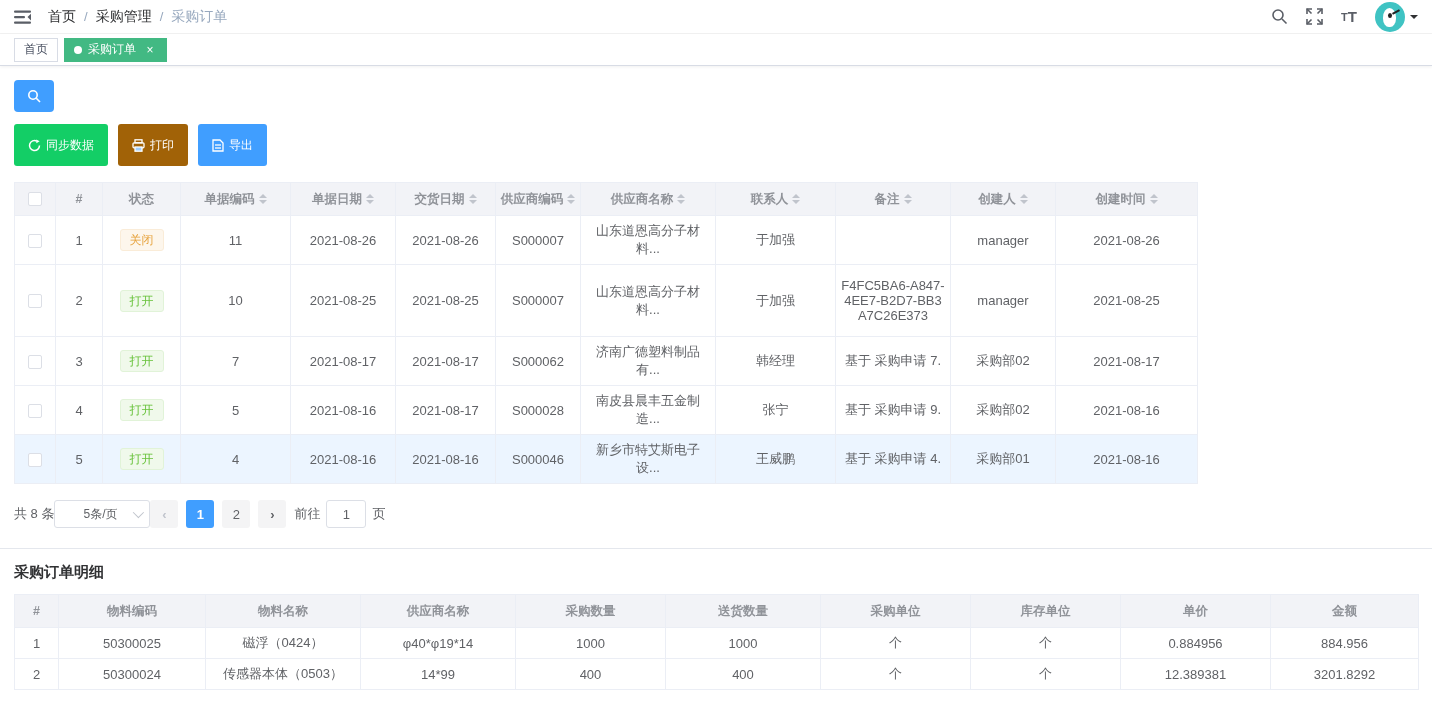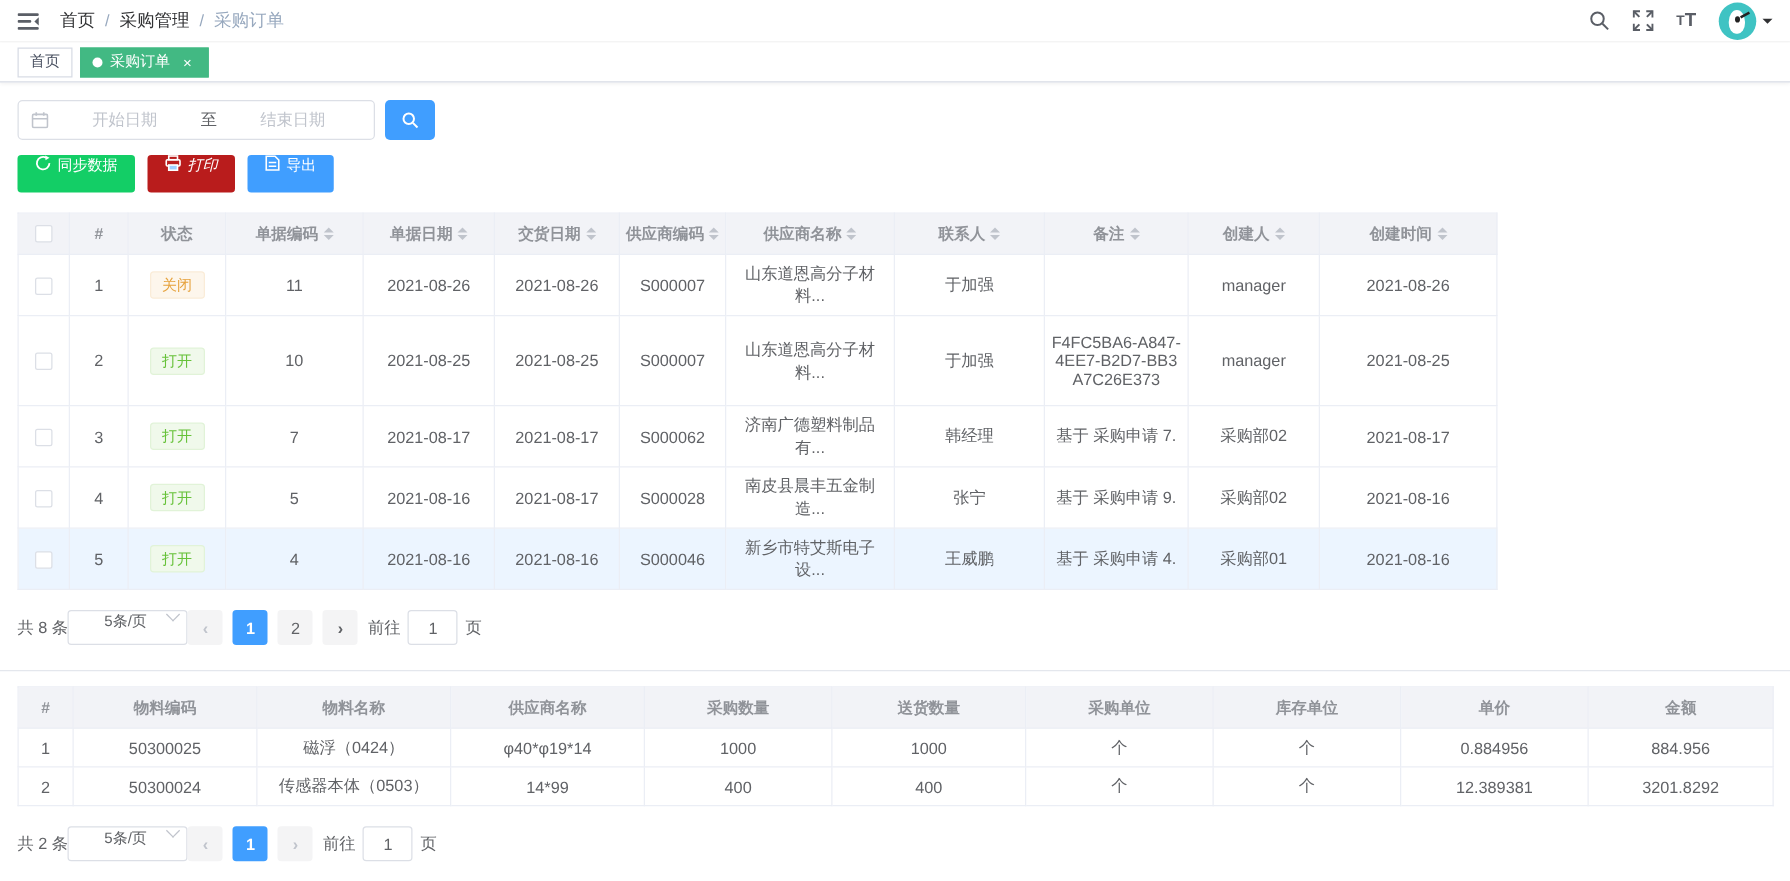--- a/index.html
+++ b/index.html
@@ -50,24 +50,24 @@
   .daterange .to { color: #606266; }
   .selectbox { width: 150px; height: 32px; border: 1px solid #dcdfe6; border-radius: 4px;
     display: flex; align-items: center; padding: 0 10px 0 12px; font-size: 13px; color: #8f959e; cursor: pointer; }
   .selectbox .val { flex: 1; }
   .chev { width: 8px; height: 8px; border-right: 1px solid #c0c4cc; border-bottom: 1px solid #c0c4cc;
     transform: rotate(45deg) translateY(-2px); }
   .btn-search { width: 40px; height: 32px; background: #409eff; border: none; border-radius: 4px;
     display: inline-flex; align-items: center; justify-content: center; cursor: pointer; }
 
   .actions { margin-top: 12px; display: flex; gap: 10px; }
-  .btn { height: 30px; border: none; border-radius: 3px; color: #fff; font-size: 12px; padding: 0 14px;
-    display: inline-flex; align-items: flex-start; gap: 5px; cursor: pointer; font-family: inherit; }
+  .btn { height: 42px; border: none; border-radius: 3px; color: #fff; font-size: 12px; padding: 0 14px;
+    display: inline-flex; align-items: center; gap: 5px; cursor: pointer; font-family: inherit; }
   .btn-sync { background: #13ce66; }
-  .btn-print { background: #b91c1c; cursor: not-allowed; font-style: italic; }
+  .btn-print { background: #a16207; cursor: not-allowed; }
   .btn-export { background: #409eff; }
 
   
   table.grid { border-collapse: collapse; table-layout: fixed; font-size: 13px; }
   table.orders { width: 1183px; margin-top: 16px; }
   table.detail { width: 1404px; margin-top: 12px; }
   .grid th, .grid td { border: 1px solid #ebeef5; text-align: center; padding: 6px 4px; word-break: break-all; }
   .grid th { background: #f2f3f7; color: #909399; font-weight: 700; font-size: 12.5px; height: 33px; padding: 4px; }
   .grid td { color: #606266; height: 31px; background: #fff; }
   tr.hl td { background: #ecf5ff; }
@@ -83,21 +83,21 @@
   .sort .dn { border-top-color: #c0c4cc; }
 
   .pill { display: inline-block; padding: 2px 9px; font-size: 12px; border-radius: 3px; border: 1px solid; line-height: 16px; }
   .pill.success { color: #67c23a; background: #f0f9eb; border-color: #e1f3d8; }
   .pill.warning { color: #e6a23c; background: #fdf6ec; border-color: #faecd8; }
 
   
   .pagination { margin-top: 16px; display: flex; align-items: center; font-size: 13px; color: #606266; }
   .pg-total { white-space: nowrap; }
   .pg-size { width: 96px; height: 28px; border: 1px solid #dcdfe6; border-radius: 3px; display: flex;
-    padding: 0 8px 0 12px; color: #606266; font-size: 12px; cursor: pointer; }
+    align-items: center; padding: 0 8px 0 12px; color: #606266; font-size: 12px; cursor: pointer; }
   .pg-size .val { flex: 1; text-align: center; }
   .pg-btn { min-width: 28px; height: 28px; background: #f4f4f5; border-radius: 3px; border: none;
     display: inline-flex; align-items: center; justify-content: center; font-size: 13px; color: #606266;
     cursor: pointer; font-family: inherit; font-weight: 700; }
   .pg-btn.num { font-weight: 400; }
   .pg-btn.active { background: #409eff; color: #fff; font-weight: 700; }
   .pg-btn.disabled { color: #c0c4cc; cursor: not-allowed; }
   .pg-group { display: flex; gap: 8px; align-items: center; }
   .pg-goto { display: flex; align-items: center; gap: 6px; margin-left: 8px; }
   .pg-goto input { width: 40px; height: 28px; border: 1px solid #dcdfe6; border-radius: 3px; text-align: center;
@@ -165,31 +165,20 @@
   <span class="tag-view active" data-interactable="true">
     <span class="tag-dot" data-interactable="false"></span>
     <span data-interactable="false">采购订单</span>
     <span class="tag-close" data-interactable="true">×</span>
   </span>
 </div>
 
 <div class="content" data-interactable="false">
 
   <div class="filters" data-interactable="false">
-    <div class="daterange" data-interactable="true">
-      <svg data-interactable="false" width="14" height="14" viewBox="0 0 14 14" fill="none" stroke="#c0c4cc" stroke-width="1.3">
-        <rect x="1" y="2.5" width="12" height="10.5" rx="1"></rect>
-        <line x1="1" y1="6" x2="13" y2="6"></line>
-          <line x1="4" y1="0.8" x2="4" y2="3.5"></line>
-          <line x1="10" y1="0.8" x2="10" y2="3.5"></line>
-      </svg>
-      <span class="ph" data-interactable="true">开始日期</span>
-      <span class="to" data-interactable="false">至</span>
-      <span class="ph" data-interactable="true">结束日期</span>
-    </div>
     <button class="btn-search" data-interactable="true">
       <svg data-interactable="false" width="14" height="14" viewBox="0 0 14 14" fill="none" stroke="#fff" stroke-width="1.6">
         <circle cx="6" cy="6" r="4.2"></circle>
           <line x1="9.3" y1="9.3" x2="13" y2="13"></line>
       </svg>
     </button>
   </div>
 
   <div class="actions" data-interactable="false">
     <button class="btn btn-sync" data-interactable="true">
@@ -390,20 +379,21 @@
     </span>
     <span class="pg-goto">
       <span data-interactable="false">前往</span>
       <input data-interactable="true" value="1" style="">
       <span data-interactable="false">页</span>
     </span>
   </div>
 
   <div class="hr-full" data-interactable="false"></div>
 
+  <h3 class="section-title" data-interactable="false">采购订单明细</h3>
 
   <table class="grid detail" data-interactable="false">
     <colgroup>
       <col style="width:44px">
         <col style="width:147px">
         <col style="width:155px">
         <col style="width:155px">
       <col style="width:150px">
         <col style="width:155px">
         <col style="width:150px">

